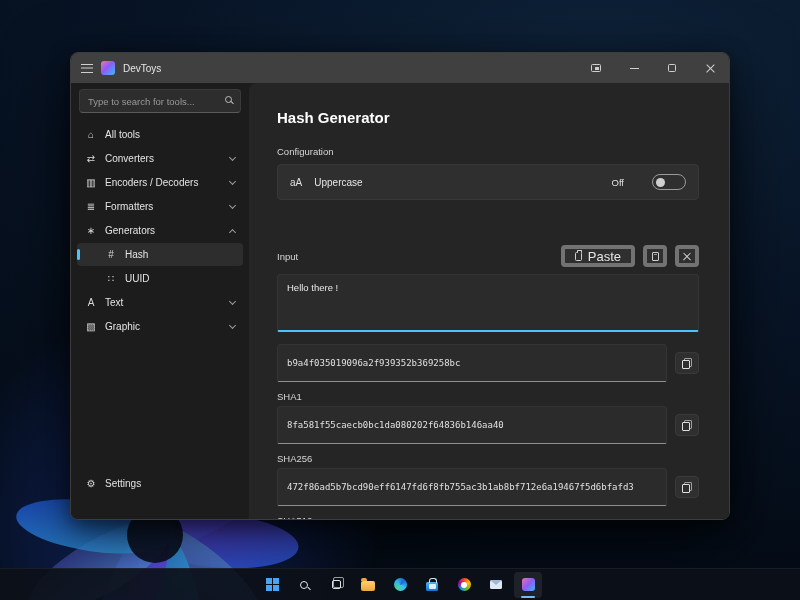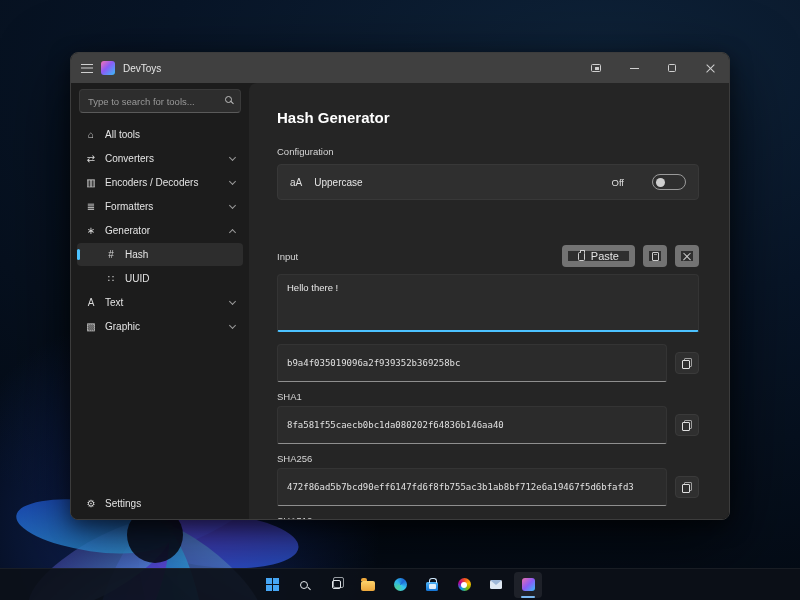--- a/index.html
+++ b/index.html
@@ -27,21 +27,21 @@
   .min-glyph { width:9px; height:1px; background:#cfcfcf; }
   .max-glyph { width:8px; height:8px; border:1px solid #cfcfcf; border-radius:1.5px; }
   .close-glyph { position:relative; width:10px; height:10px; }
   .close-glyph::before,.close-glyph::after { content:""; position:absolute; top:4.5px; left:-0.5px; width:11px; height:1.2px; background:#cfcfcf; }
   .close-glyph::before { transform:rotate(45deg); }
   .close-glyph::after  { transform:rotate(-45deg); }
 
   .win-body { flex:1; display:flex; min-height:0; background:#1c1c1c; }
 
   
-  .sidebar { flex:0 0 178px; display:flex; flex-direction:column; padding:4px 6px 4px; }
+  .sidebar { flex:0 0 178px; display:flex; flex-direction:column; padding:4px 6px 24px; }
   .search-box { position:relative; margin:2px 2px 10px; }
   .search-box input { width:100%; height:24px; background:#2d2d2d; border:1px solid #3a3a3a;
     border-bottom-color:#5a5a5a; border-radius:4px; color:#e6e6e6; font-size:9.5px;
     padding:0 22px 0 8px; outline:none; font-family:inherit; }
   .search-box input::placeholder { color:#9a9a9a; }
   .search-icon { position:absolute; right:9px; top:7px; width:7px; height:7px;
     border:1.2px solid #bdbdbd; border-radius:50%; }
   .search-icon::after { content:""; position:absolute; width:4px; height:1.2px; background:#bdbdbd;
     transform:rotate(45deg); right:-3px; bottom:-1px; }
   .nav { display:flex; flex-direction:column; gap:1px; }
@@ -66,22 +66,22 @@
     display:flex; align-items:center; padding:0 12px; gap:12px; margin-bottom:16px; }
   .uppercase-icon { font-size:10px; color:#e0e0e0; }
   .uppercase-label { font-size:10px; color:#e6e6e6; }
   .toggle-wrap { margin-left:auto; display:flex; align-items:center; gap:28px;justify-content:center; }
   .toggle-state { font-size:9.5px; color:#e0e0e0; }
   .toggle { width:34px; height:16px; border:1px solid #9a9a9a; border-radius:9px; position:relative; background:transparent; }
   .toggle .knob { position:absolute; left:3px; top:2.5px; width:9px; height:9px; border-radius:50%; background:#cfcfcf; }
 
   .input-header { display:flex; align-items:center; margin-bottom:7px;margin-top:45px; }
   .input-actions { margin-left:auto; display:flex; gap:8px; }
-  .btn { height:22px; background:#2f2f2f; border:6px solid #737373; border-radius:4px; color:#e4e4e4;
-    font-size:11px; display:flex; align-items:center; gap:6px; padding:0 10px; font-family:inherit; cursor:default; }
+  .btn { height:22px; background:#2f2f2f; border:4px solid #737373; border-radius:4px; color:#e4e4e4;
+    font-size:13px; display:flex; align-items:center; gap:6px; padding:0 10px; font-family:inherit; cursor:default; }
   .btn.icon-only { width:24px; padding:0; justify-content:center; }
   .clip-glyph { width:7px; height:9px; border:1px solid #cfcfcf; border-radius:1.5px; position:relative; }
   .clip-glyph::before { content:""; position:absolute; top:-2.5px; left:1px; width:3px; height:2px;
     background:#2f2f2f; border:1px solid #cfcfcf; border-bottom:none; border-radius:1px; }
   .file-glyph { width:7px; height:9px; border:1px solid #cfcfcf; border-radius:1px; position:relative; }
   .file-glyph::before { content:""; position:absolute; top:1.5px; left:1px; right:1px; border-top:1px solid #9a9a9a; }
   .x-glyph { position:relative; width:9px; height:9px; }
   .x-glyph::before,.x-glyph::after { content:""; position:absolute; top:4px; left:-0.5px; width:10px; height:1.2px; background:#cfcfcf; }
   .x-glyph::before { transform:rotate(45deg); }
   .x-glyph::after  { transform:rotate(-45deg); }
@@ -211,21 +211,21 @@
             <span class="nlabel">Encoders / Decoders</span>
             <span class="chev"></span>
           </div>
           <div class="nav-item">
             <span class="nicon">≣</span>
             <span class="nlabel">Formatters</span>
             <span class="chev"></span>
           </div>
           <div class="nav-item">
             <span class="nicon">∗</span>
-            <span class="nlabel">Generator</span>
+            <span class="nlabel">Generators</span>
             <span class="chev up"></span>
           </div>
           <div class="nav-item child selected">
             <span class="nicon">#</span>
             <span class="nlabel">Hash</span>
           </div>
           <div class="nav-item child">
             <span class="nicon">∷</span>
             <span class="nlabel">UUID</span>
           </div>

